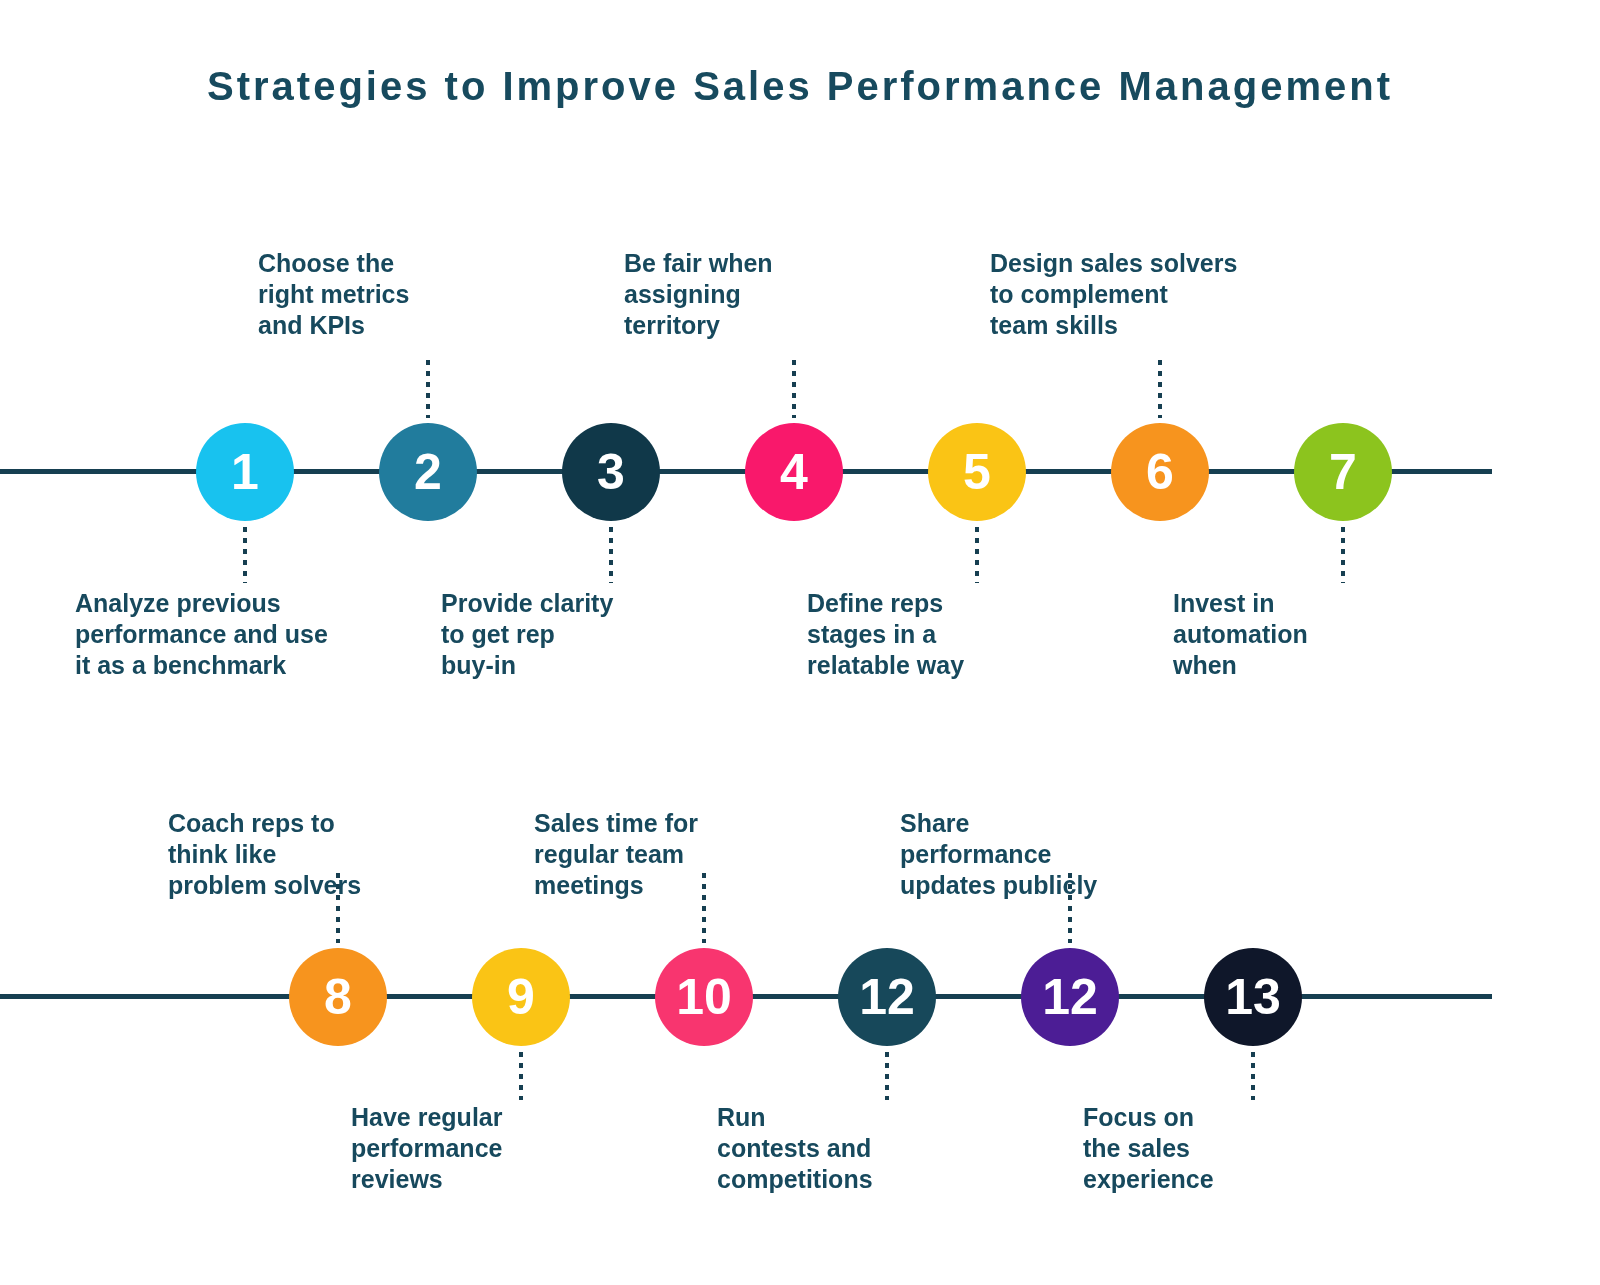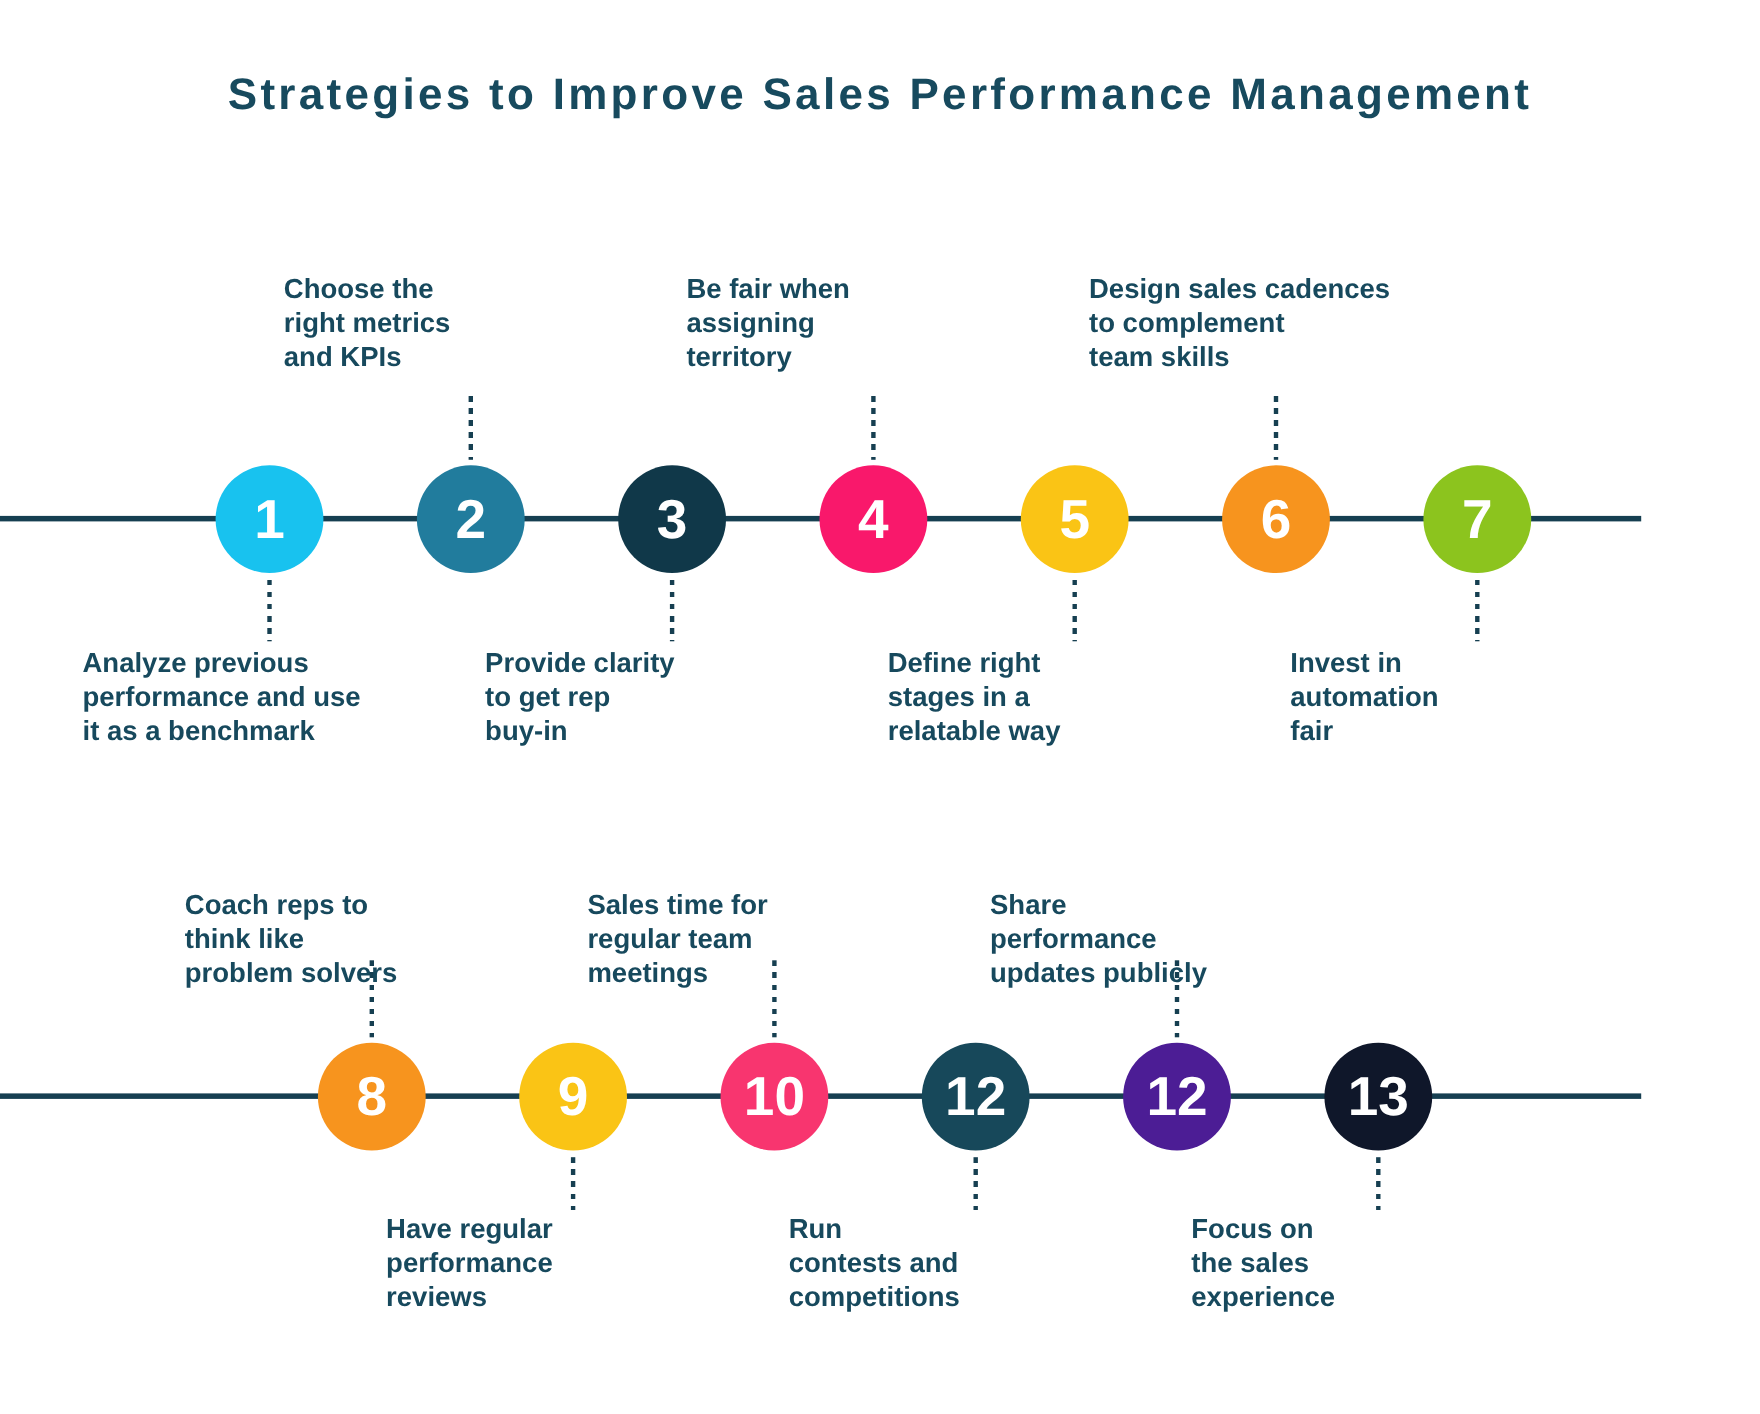--- a/index.html
+++ b/index.html
@@ -121,43 +121,43 @@
     <div class="label">Be fair when
 assigning
 territory</div>
   </div>
 
   <div class="item r1 below" style="--cx:977px">
     <div class="connector"></div>
     <div class="node" style="background: rgb(250, 196, 21);">
       <span class="num">5</span>
     </div>
-    <div class="label">Define right
+    <div class="label">Define reps
 stages in a
 relatable way</div>
   </div>
 
   <div class="item r1 above" style="--cx:1160px">
     <div class="connector"></div>
     <div class="node" style="background: rgb(247, 148, 30);">
       <span class="num">6</span>
     </div>
-    <div class="label">Design sales cadences
+    <div class="label">Design sales solvers
 to complement
 team skills</div>
   </div>
 
   <div class="item r1 below" style="--cx:1343px">
     <div class="connector"></div>
     <div class="node" style="background: rgb(140, 196, 30);">
       <span class="num">7</span>
     </div>
     <div class="label">Invest in
 automation
-fair</div>
+when</div>
   </div>
 
   <div class="item r2 above" style="--cx:338px">
     <div class="connector"></div>
     <div class="node" style="background: rgb(247, 148, 30);">
       <span class="num">8</span>
     </div>
     <div class="label">Coach reps to
 think like
 problem solvers</div>

